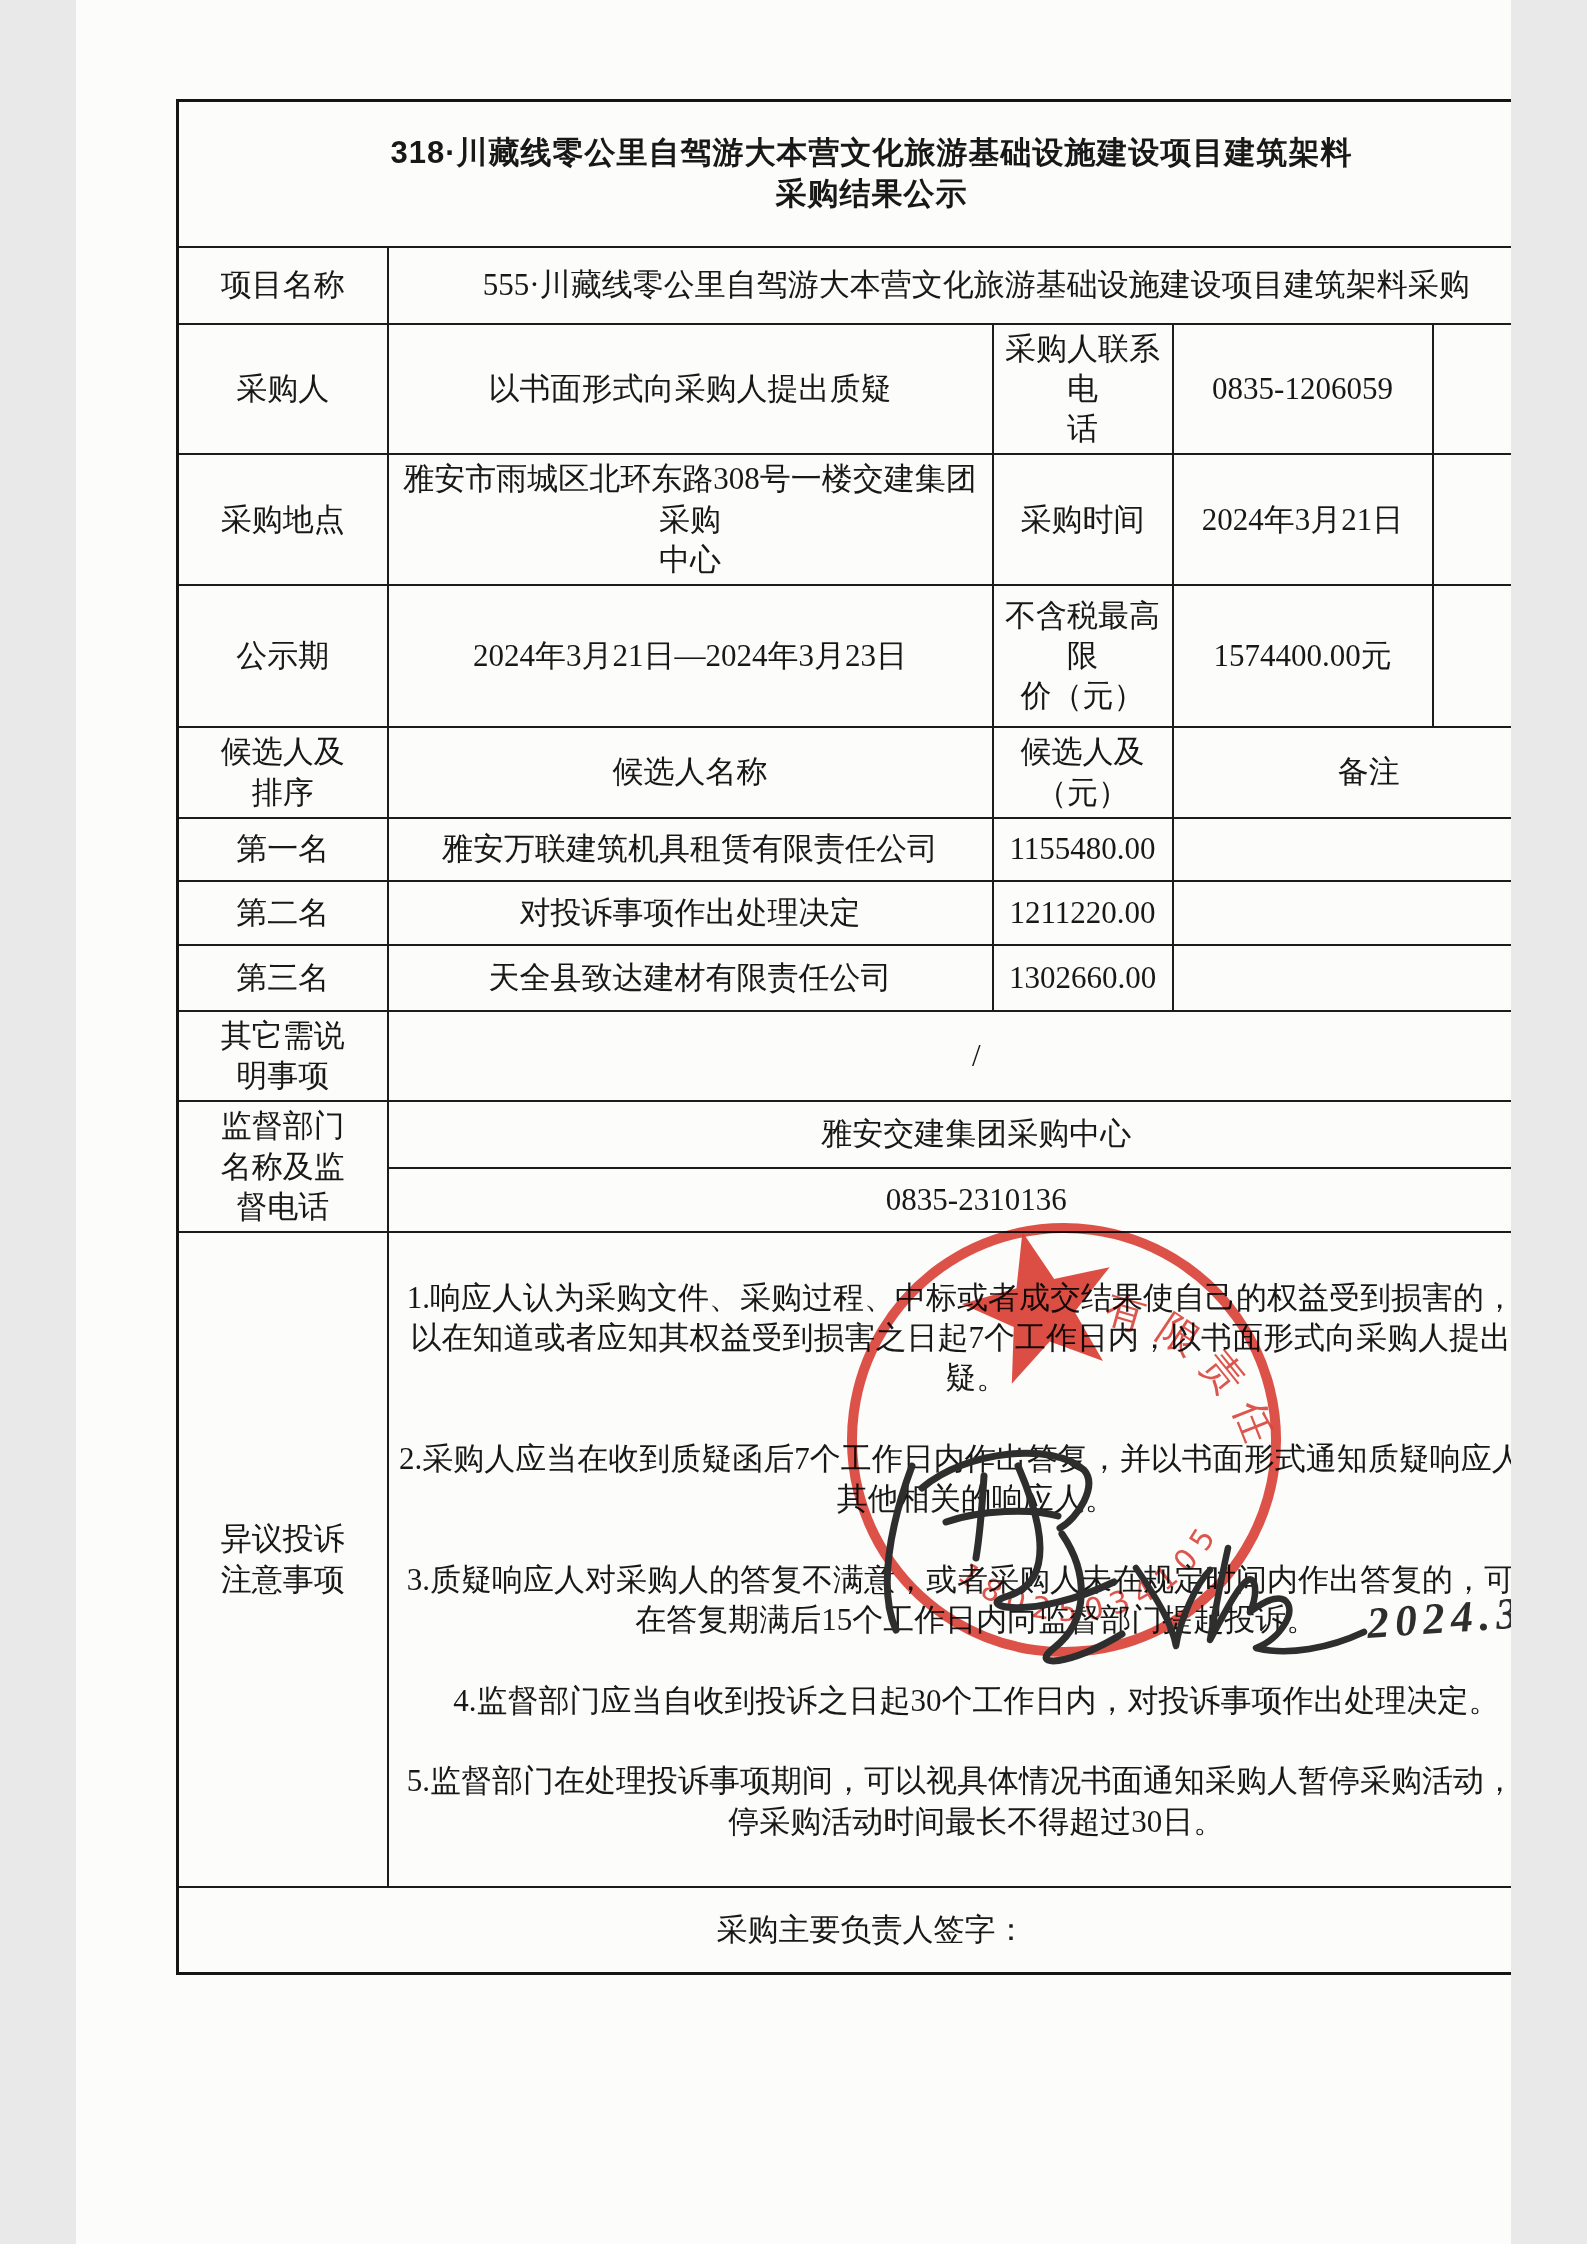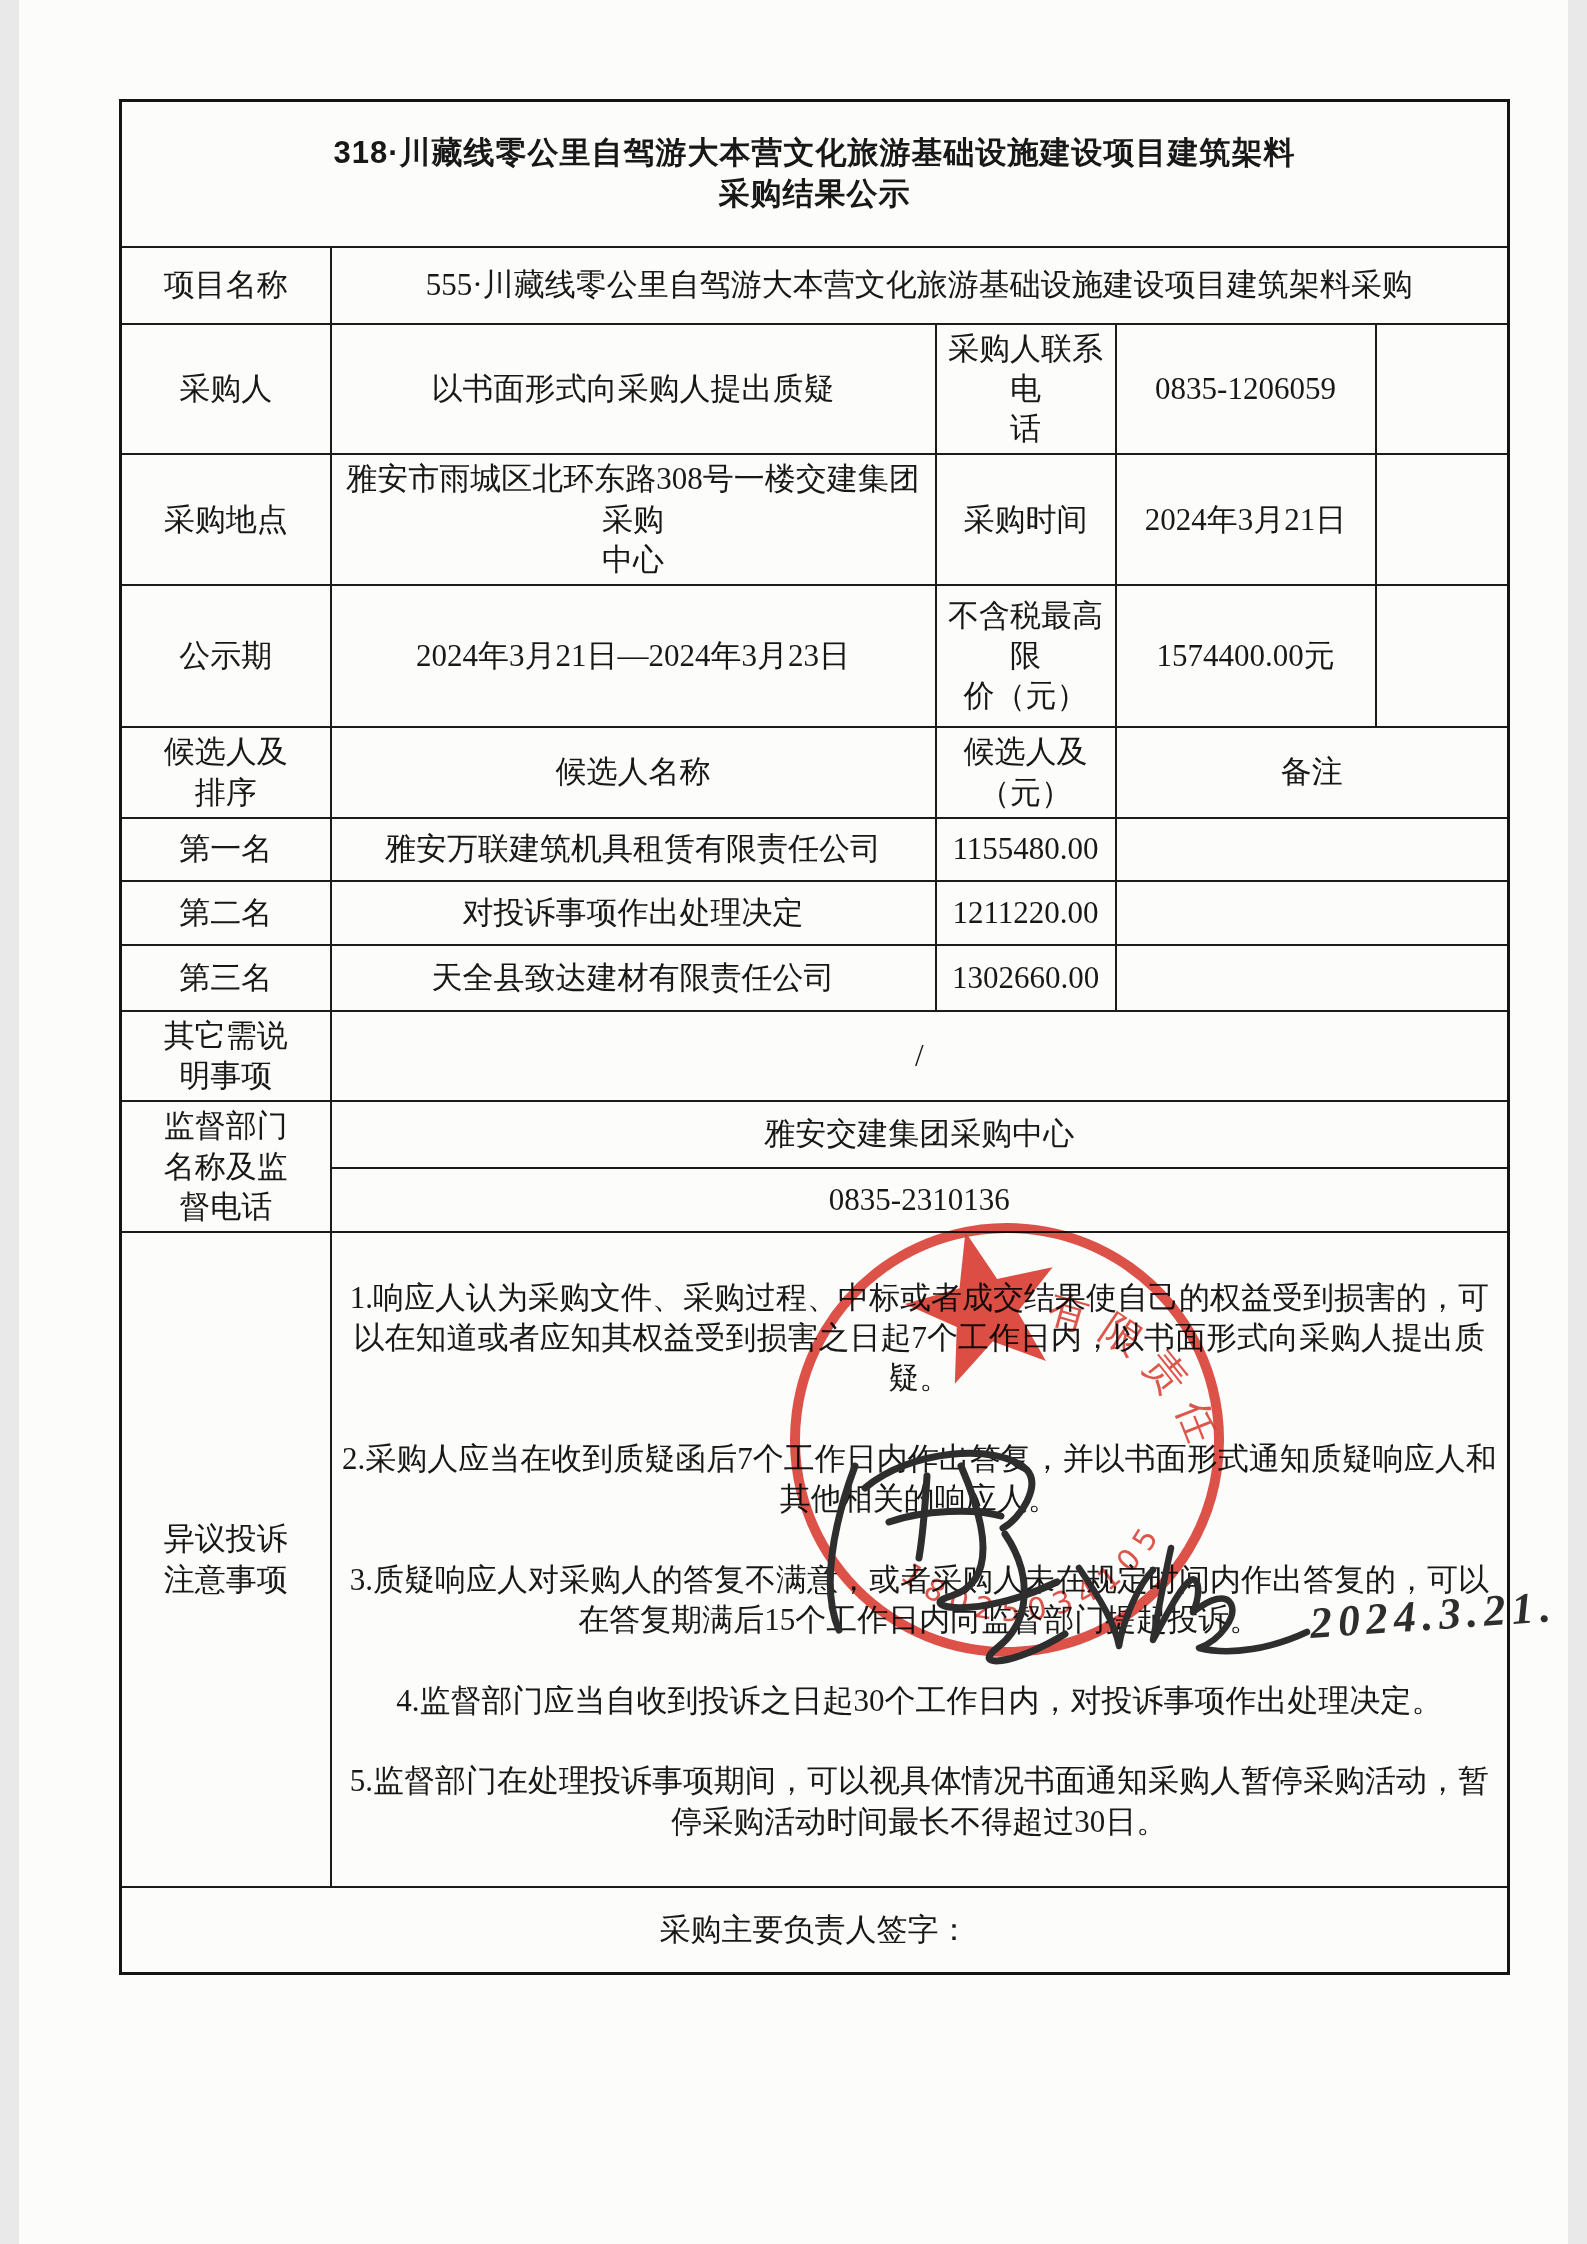--- a/index.html
+++ b/index.html
@@ -1,19 +1,19 @@
 <!DOCTYPE html>
 <html><head>
 <meta charset="utf-8">
 <style>
   html,body{margin:0;padding:0;background:#e9e9e9;}
   *{box-sizing:border-box;}
   .page{
     position:relative;
-    width:1549px;height:2244px;
+    width:1435px;height:2244px;
     margin:0 auto;
     background:#fcfcfa;
     font-family:"Liberation Serif","DejaVu Serif",serif;
     color:#181818;
     overflow:hidden;
   }
   table.doc{
     position:absolute;left:100px;top:99px;width:1388px;
     border-collapse:collapse;table-layout:fixed;
     border:3px solid #151515;

